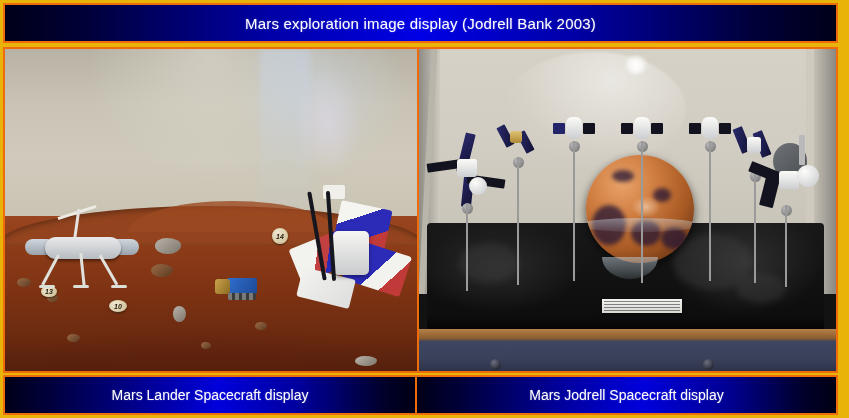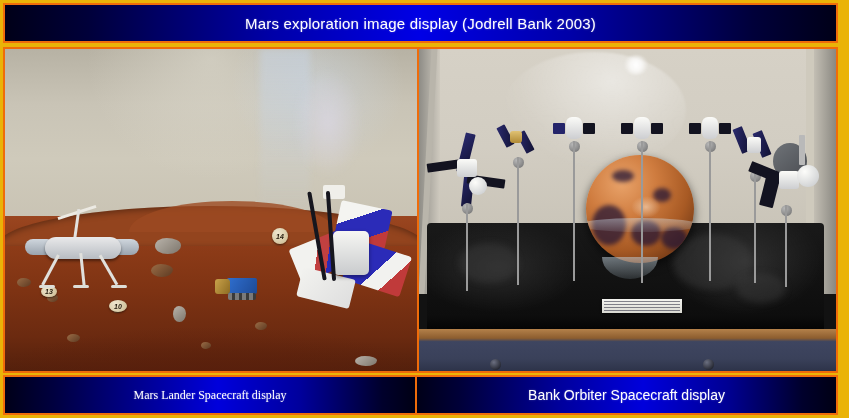--- a/index.html
+++ b/index.html
@@ -359,22 +359,22 @@
           <div class="knob" style="left:68%;"></div>
         </div>
       </div>
     </div>
   </div>
 
   <div style="position:absolute;left:3px;top:375px;width:835px;height:40px;display:flex;">
     <div style="width:414px;height:40px;border:2px solid #ef6c0a;box-sizing:border-box;
                 background:linear-gradient(to right,#000018 0%,#000040 12%,#0000a4 38%,#0000dc 52%,#00009c 72%,#00002c 92%,#000014 100%);
                 display:flex;align-items:center;justify-content:center;">
-      <span style="color:#fff;font-size:12px;white-space:nowrap;text-shadow:0 0 2px rgba(255,255,255,.3);font-family:Liberation Serif, serif;">Mars Lander Spacecraft  display</span>
+      <span style="color:#fff;font-size:14px;white-space:nowrap;text-shadow:0 0 2px rgba(255,255,255,.3);">Mars Lander Spacecraft  display</span>
     </div>
     <div style="flex:1 1 auto;height:40px;border:2px solid #ef6c0a;border-left:0;box-sizing:border-box;
                 background:linear-gradient(to right,#000018 0%,#000038 10%,#00009c 34%,#0000dc 54%,#000094 74%,#00002c 92%,#000014 100%);
                 display:flex;align-items:center;justify-content:center;">
-      <span style="color:#fff;font-size:14px;white-space:nowrap;text-shadow:0 0 2px rgba(255,255,255,.3);">Bank Orbiter Spacecraft display</span>
+      <span style="color:#fff;font-size:14px;white-space:nowrap;text-shadow:0 0 2px rgba(255,255,255,.3);">Mars Jodrell Spacecraft display</span>
     </div>
   </div>
 
 </div>
 
 </body></html>

